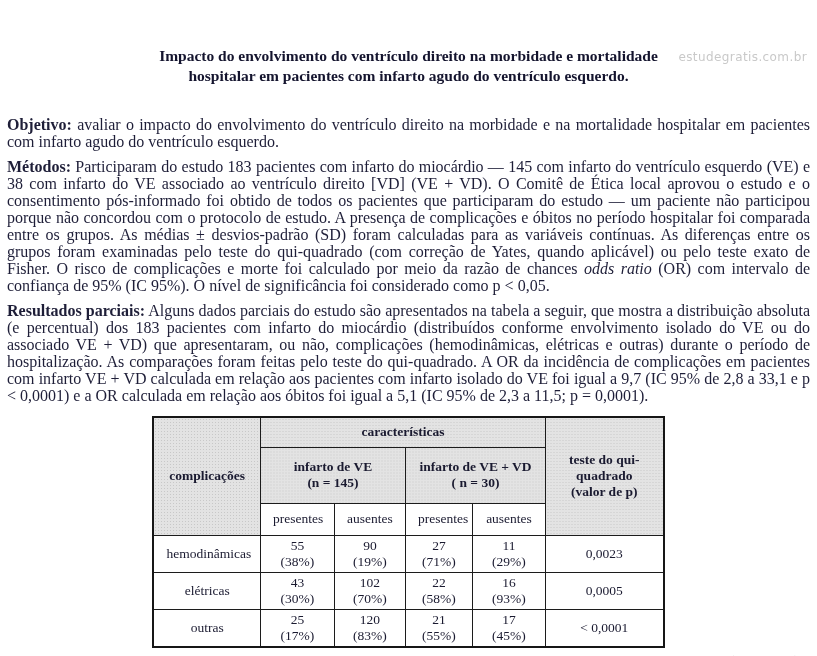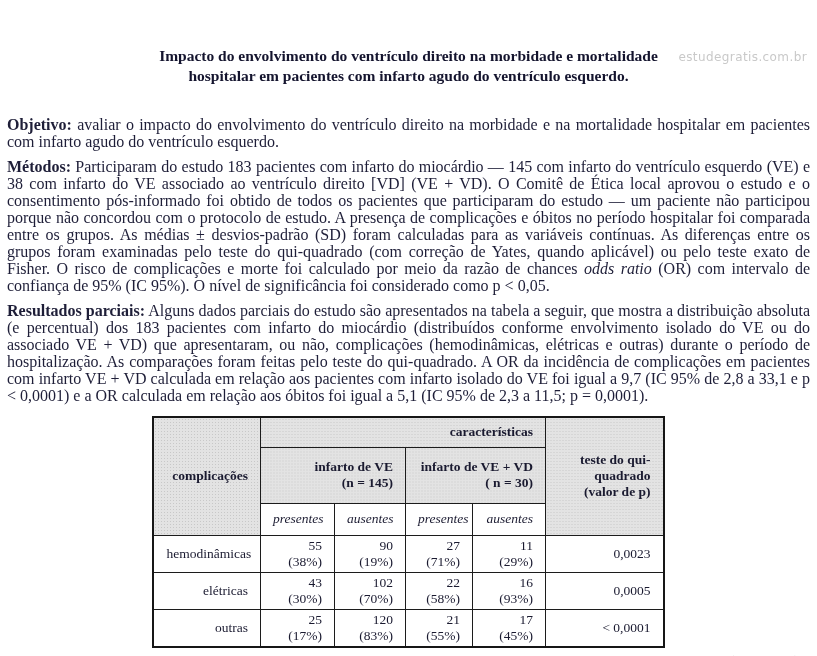--- a/index.html
+++ b/index.html
@@ -47,34 +47,34 @@
     border-collapse: collapse;
     margin: 12px auto 0 auto;
     table-layout: fixed;
     width: 510px;
     border: 2px solid #161616;
     font-size: 13.5px;
     color: #1a1a30;
   }
   table.results td {
     border: 1.5px solid #1c1c1c;
-    text-align: right;
+    text-align: center;
     vertical-align: middle;
     padding: 2px 12px;
   }
   .shade {
     background-color: #e3e3e3;
     background-image: radial-gradient(circle, #c8c8c8 0.7px, rgba(0,0,0,0) 0.9px);
     background-size: 3px 3px;
   }
   td.bold { font-weight: bold; }
   td.preline { white-space: pre-line; }
   tr.r-carac td { height: 30px; }
   tr.r-group td { height: 56px; line-height: 16px; }
-  tr.r-sub td { height: 32px; font-style: italic; }
+  tr.r-sub td { height: 32px; }
   tr.r-data td { height: 28px; }
   td.rowlabel { text-align: left; padding-left: 9px; }
 
   .citation {
     margin: 6px 10px 0 0;
     text-align: right;
     font-size: 9.5px;
     line-height: 12px;
     color: #1a1a30;
   }

